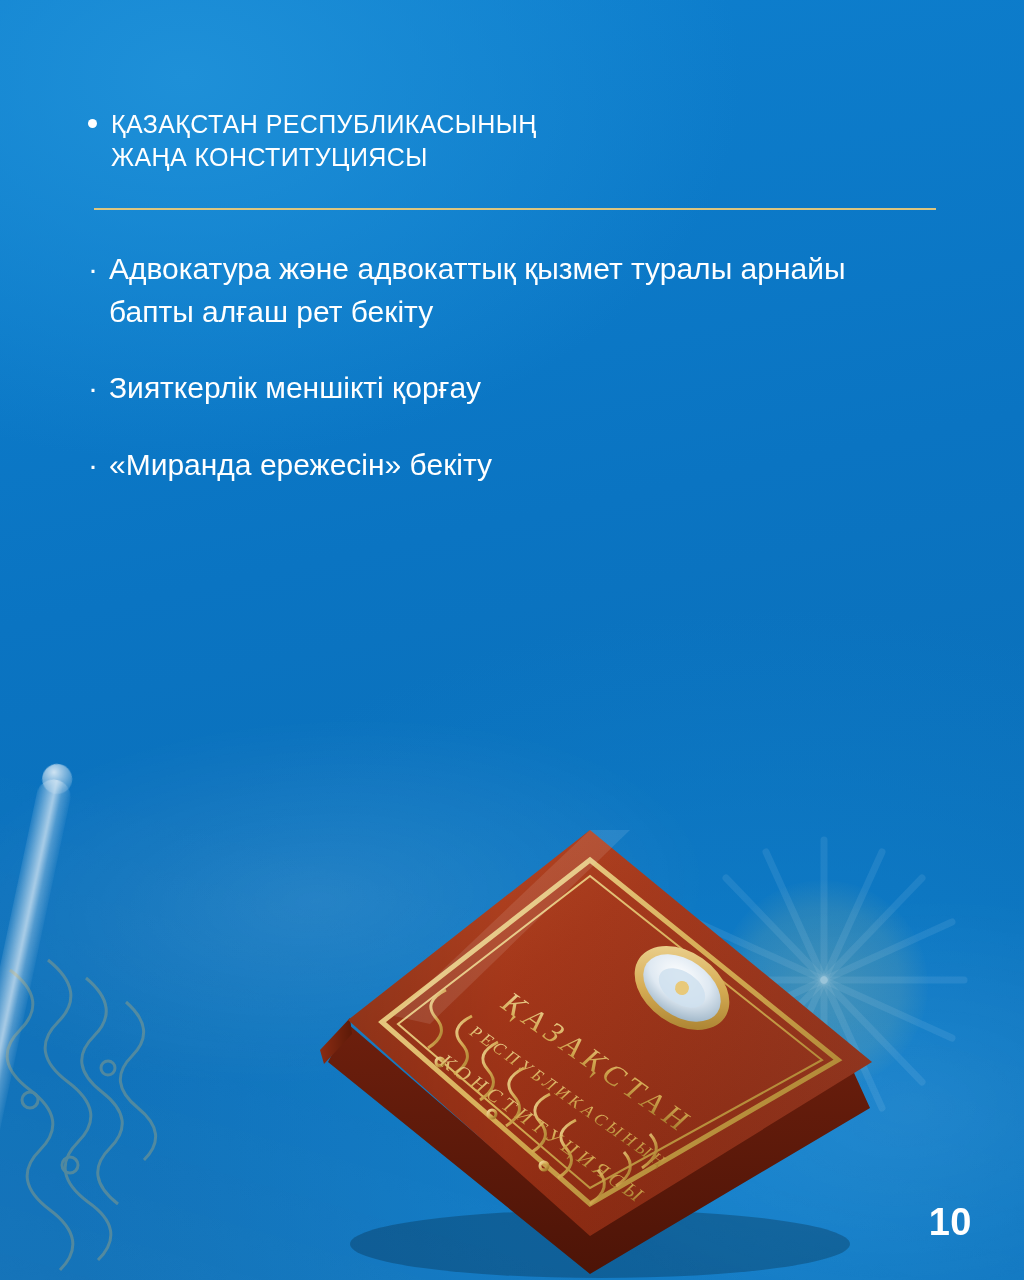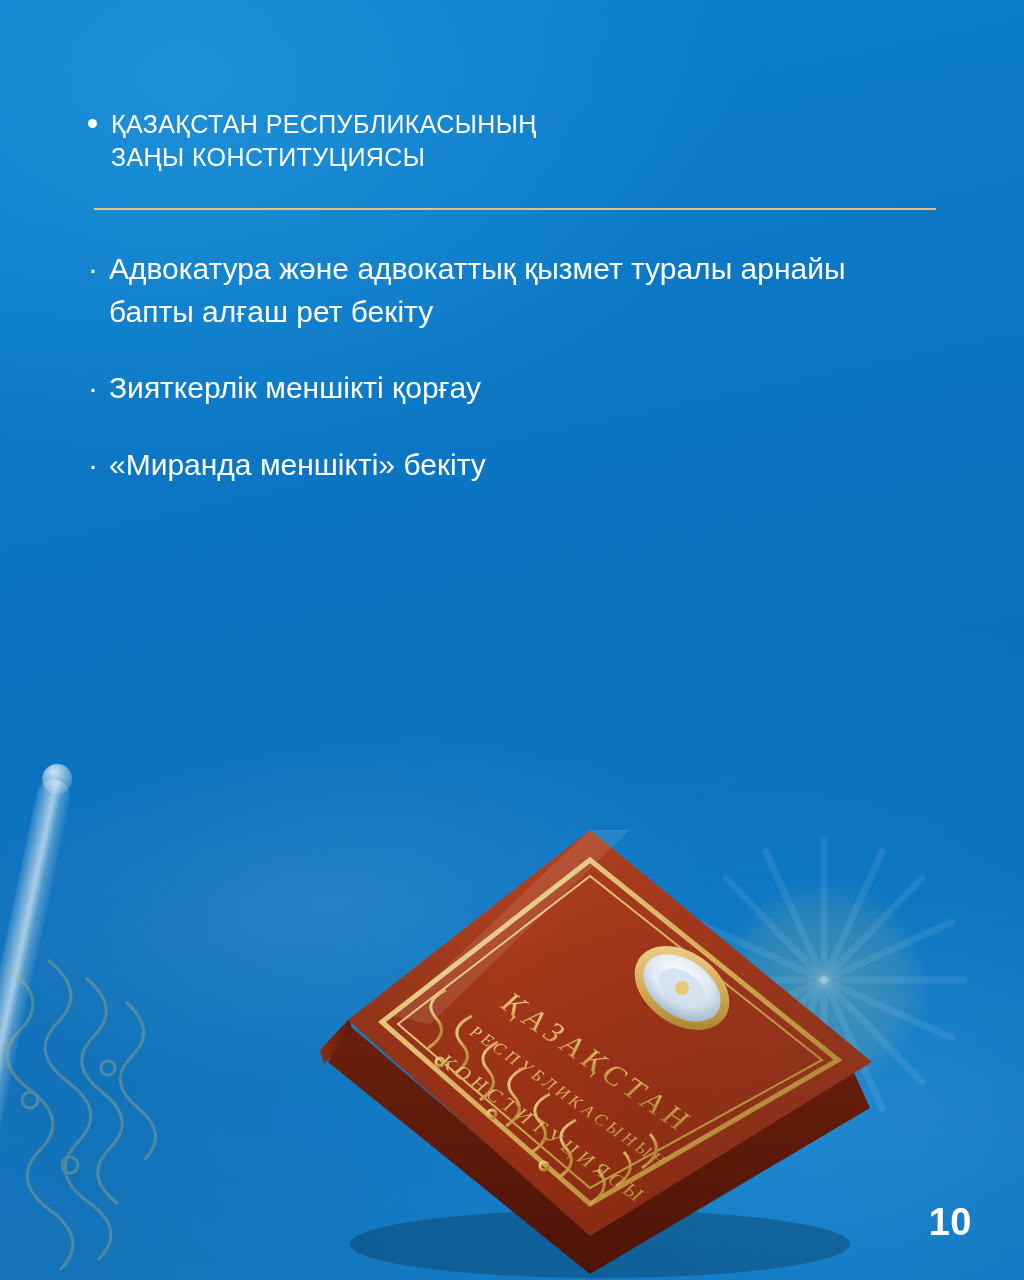--- a/index.html
+++ b/index.html
@@ -222,41 +222,41 @@
       <circle cx="70" cy="215" r="8"></circle>
       <circle cx="108" cy="118" r="7"></circle>
     </g>
   </svg>
 
   <div class="content">
 
     <div class="kicker">
       <span class="dot"></span>
       <span class="kicker-text">ҚАЗАҚСТАН РЕСПУБЛИКАСЫНЫҢ
-ЗАҢЫ КОНСТИТУЦИЯСЫ</span>
+ЖАҢА КОНСТИТУЦИЯСЫ</span>
     </div>
 
 
     <div class="rule"></div>
 
     <div class="bullets">
 
       <div class="bullet">
         <span class="tick">·</span>
         <span>Адвокатура және адвокаттық қызмет туралы арнайы бапты алғаш рет бекіту</span>
       </div>
 
       <div class="bullet">
         <span class="tick">·</span>
         <span>Зияткерлік меншікті қорғау</span>
       </div>
 
       <div class="bullet">
         <span class="tick">·</span>
-        <span>«Миранда меншікті» бекіту</span>
+        <span>«Миранда ережесін» бекіту</span>
       </div>
 
     </div>
   </div>
 
   <div class="book-wrap">
     <svg viewBox="0 0 600 470" width="600" height="470">
       <defs>
         <linearGradient id="coverGrad" x1="0" y1="0" x2="1" y2="1">
           <stop offset="0%" stop-color="#c2512a"></stop>

